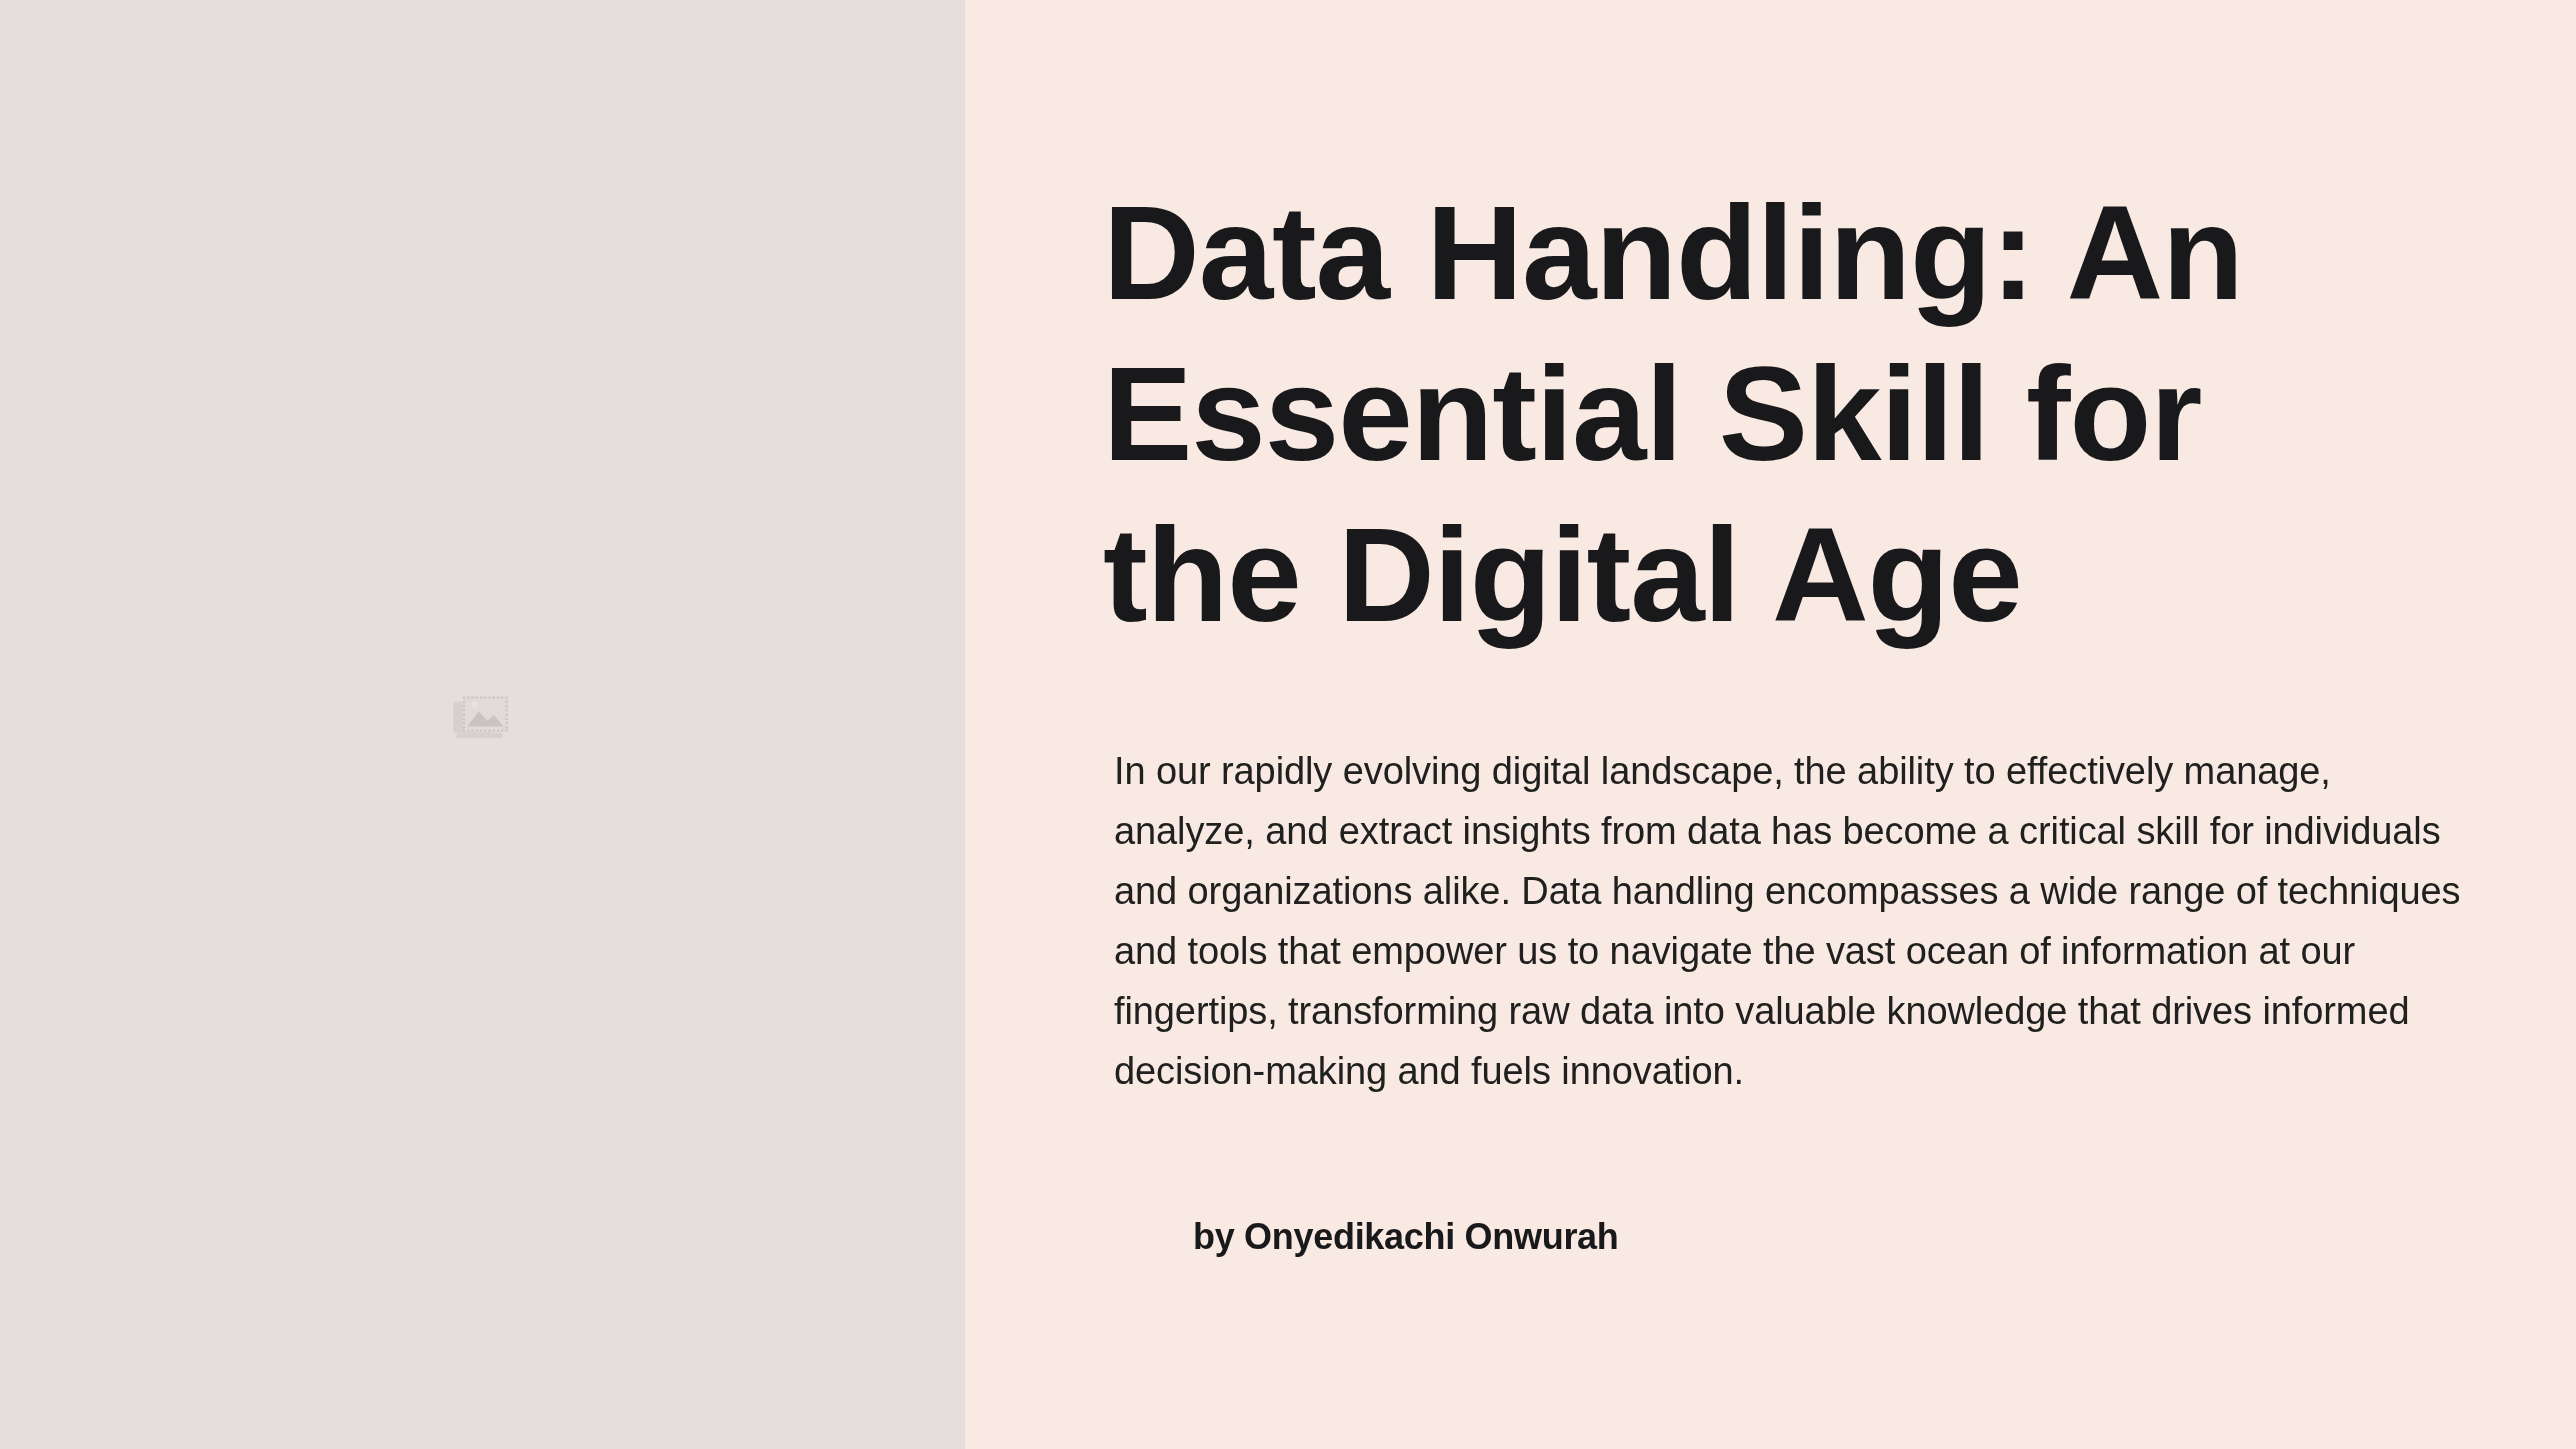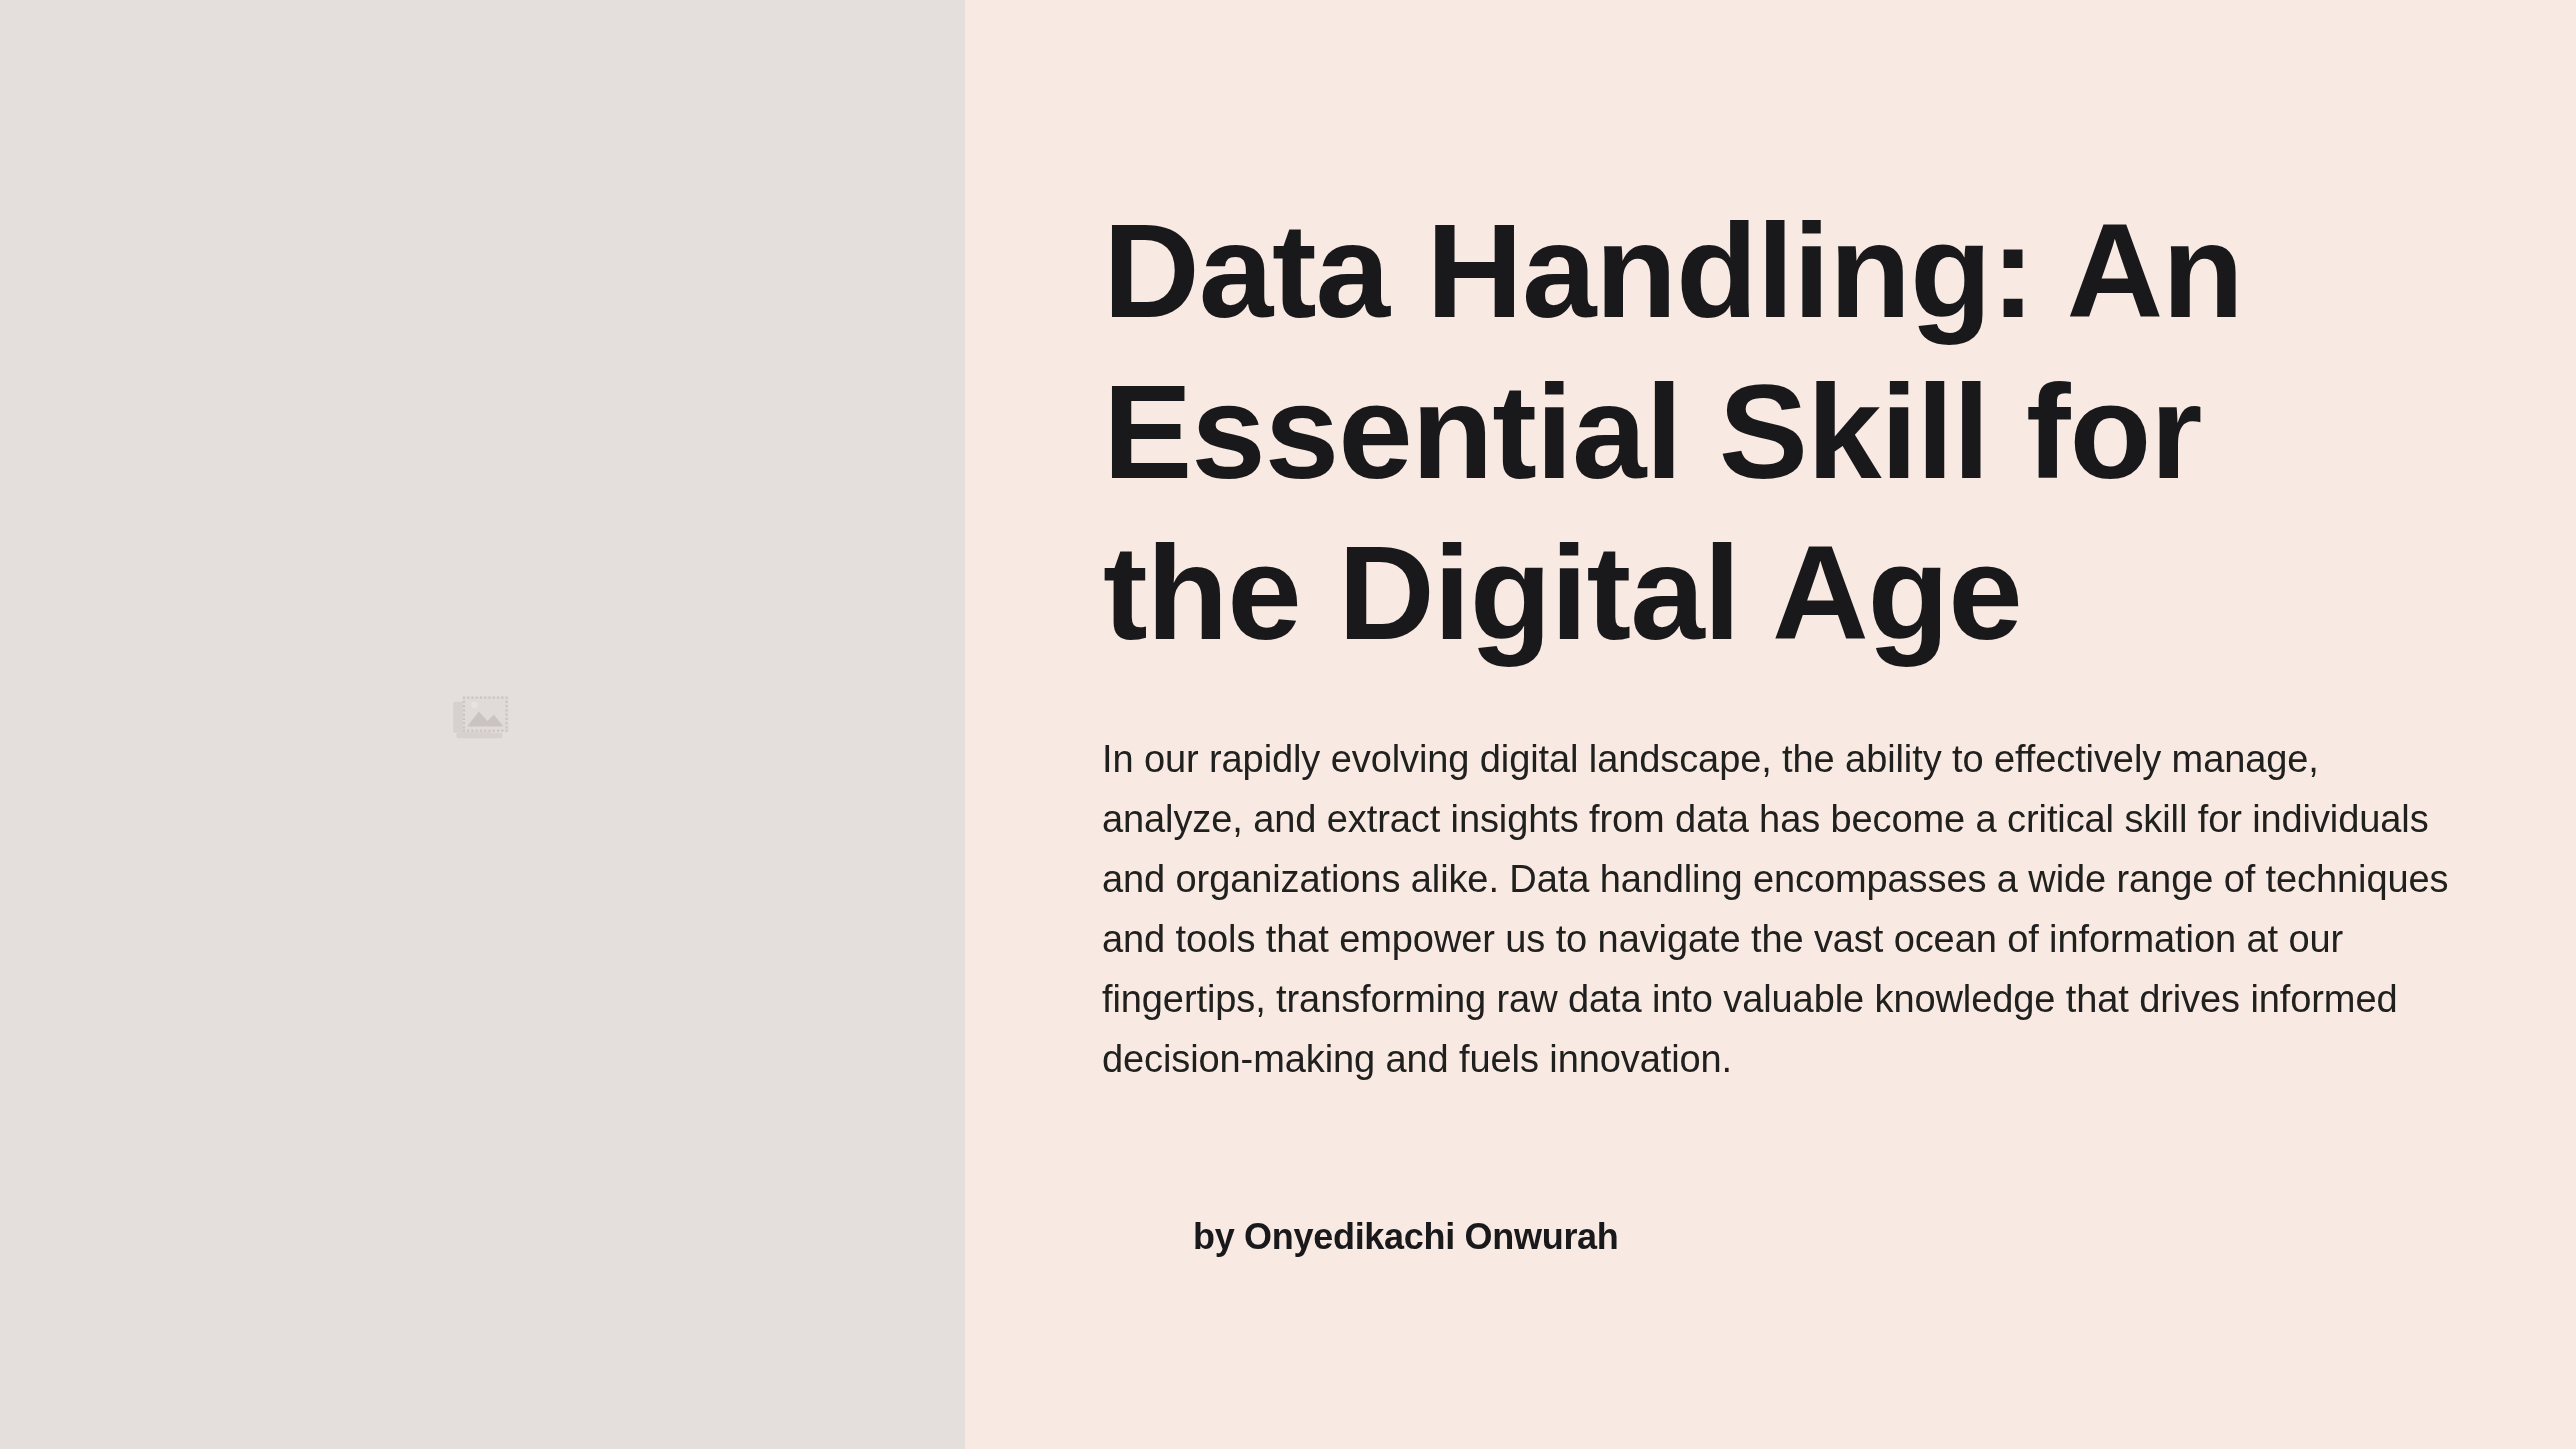--- a/index.html
+++ b/index.html
@@ -57,38 +57,38 @@
     position: relative;
     flex: 1 1 auto;
     height: 1449px;
     background: #F8EAE2;
     overflow: hidden;
   }
 
   .title {
     position: absolute;
     left: 138px;      
-    top: 190px;
+    top: 172px;
     width: 1245px;
     margin: 0;
     font-family: "Liberation Sans", sans-serif;
     font-weight: 700;
     font-size: 134px;
     line-height: 161px;
     letter-spacing: -1.1px;
     color: #19191C;
     word-spacing: 1.1px;
   }
 
   .summary {
     position: absolute;
     left: 137px;      
     top: 729px;
     width: 1350px;
-    margin: 0;
+    margin: 12px;
     font-family: "Liberation Sans", sans-serif;
     font-weight: 400;
     font-size: 38px;
     line-height: 60px;
     color: #20201F;
     letter-spacing: -0.1px;
   }
 
   .byline {
     position: absolute;

